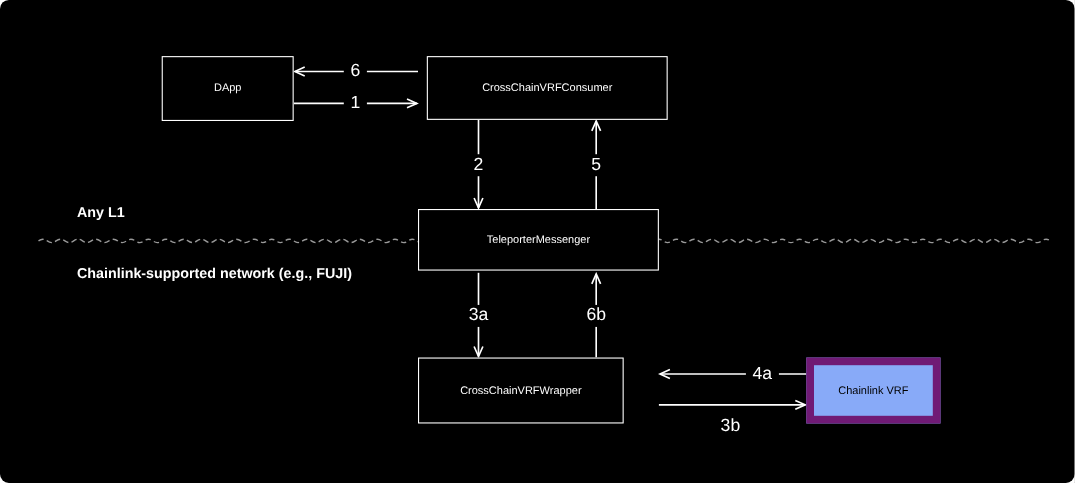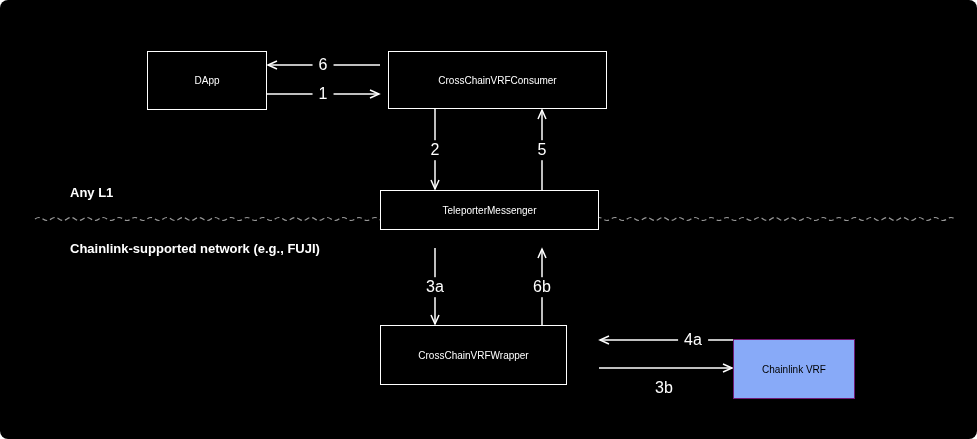--- a/index.html
+++ b/index.html
@@ -30,28 +30,27 @@
     color: #ffffff;
     display: flex;
     align-items: center;
     justify-content: center;
     text-align: center;
     font-size: 10px;
     z-index: 2;
   }
   .node-dapp      { left: 147px; top: 51px;  width: 120px; height: 59px; }
   .node-consumer  { left: 388px; top: 51px;  width: 219px; height: 58px; }
-  .node-teleporter{ left: 380px; top: 190px; width: 219px; height: 40px; }
+  .node-teleporter{ left: 380px; top: 190px; width: 219px; height: 56px; }
   .node-wrapper   { left: 380px; top: 325px; width: 187px; height: 60px; }
   .node-chainlink {
     left: 733px; top: 325px; width: 122px; height: 60px;
     background: #88aaf8;
-    border: 1px solid #701a75;
+    border: 7px solid #701a75;
     color: #000000;
-    margin-top: 14px;
   }
   .edge-label {
     position: absolute;
     transform: translate(-50%, -50%);
     background: #000000;
     color: #ffffff;
     font-size: 16px;
     padding: 1px 6px;
     z-index: 3;
     line-height: 1.1;

